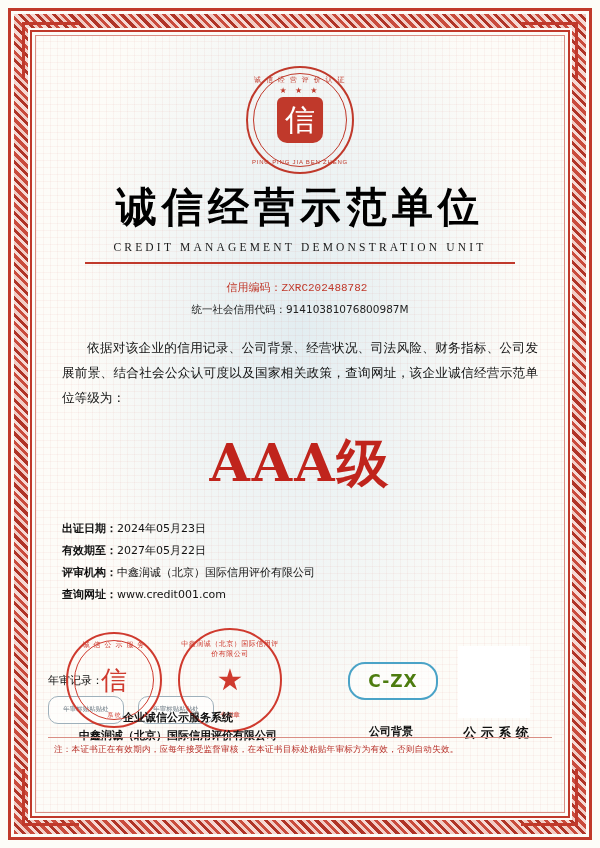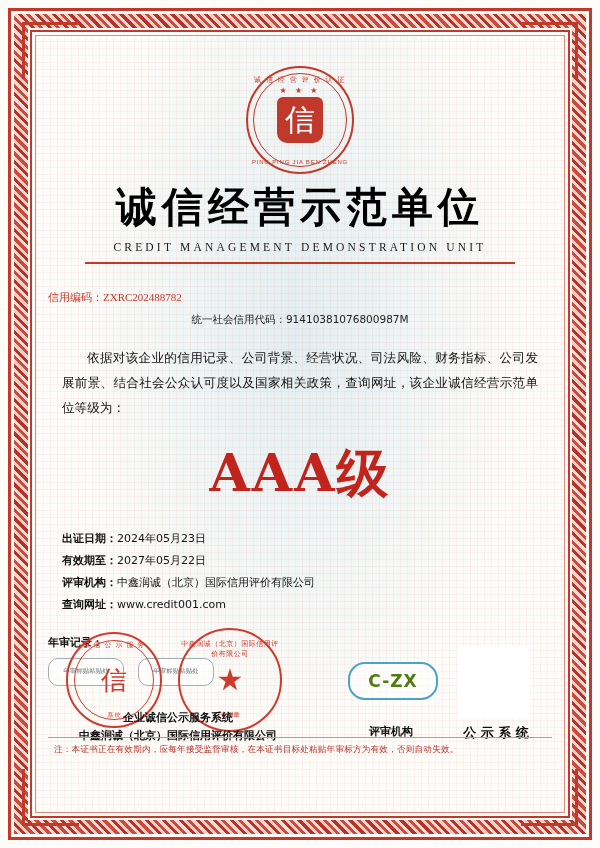--- a/index.html
+++ b/index.html
@@ -155,26 +155,26 @@
   }
   .title-rule {
     margin: 9px auto 0 auto;
     width: 430px;
     height: 2px;
     background: #c0392b;
   }
 
   
   .credit-code {
-    margin-top: 26px;
-    text-align: left;
+    margin-top: 16px;
+    text-align: center;
     padding-right: 6px;
     font-size: 11px;
     color: #c0392b;
-    font-family: Liberation Serif, serif;
+    font-family: Liberation Mono, monospace;
   }
 
   
   .company {
     margin-top: 14px;
     text-align: center;
     font-size: 21px;
     font-weight: bold;
     color: #b8312a;
     letter-spacing: 1.5px;
@@ -231,24 +231,25 @@
   }
   .info-row .lbl { font-weight: bold; }
   .info-row .val { font-weight: normal; }
 
   .info-right {
     flex: 1;
     padding-top: 16px;
   }
   .annual-title {
     font-size: 11px;
-    font-weight: bold;
+    font-weight: normal;
     color: #111;
     margin-bottom: 8px;
     font-family: "DejaVu Sans", sans-serif;
+    margin-top: 48px;
   }
   .annual-boxes {
     display: flex;
     gap: 14px;
   }
   .annual-box {
     width: 74px;
     height: 26px;
     border: 1px solid #9fb0bb;
     border-radius: 10px;
@@ -501,21 +502,21 @@
           <div class="o"></div>
           <div class="arc-t">中鑫润诚（北京）国际信用评价有限公司</div>
           <div class="star">★</div>
           <div class="arc-b">专用章</div>
         </div>
 
         <div class="footer-caption-1">企业诚信公示服务系统</div>
         <div class="footer-caption-2">中鑫润诚（北京）国际信用评价有限公司</div>
 
         <div class="mutual-mark">C-ZX</div>
-        <div class="mutual-label">评审机构</div>
+        <div class="mutual-label">公司背景</div>
 
         <div class="qr"></div>
         <div class="qr-label">公 示 系 统</div>
       </div>
 
       <div class="note-rule"></div>
       <div class="note">注：本证书正在有效期内，应每年接受监督审核，在本证书目标处粘贴年审标方为有效，否则自动失效。</div>
     </div>
 
   </div>

